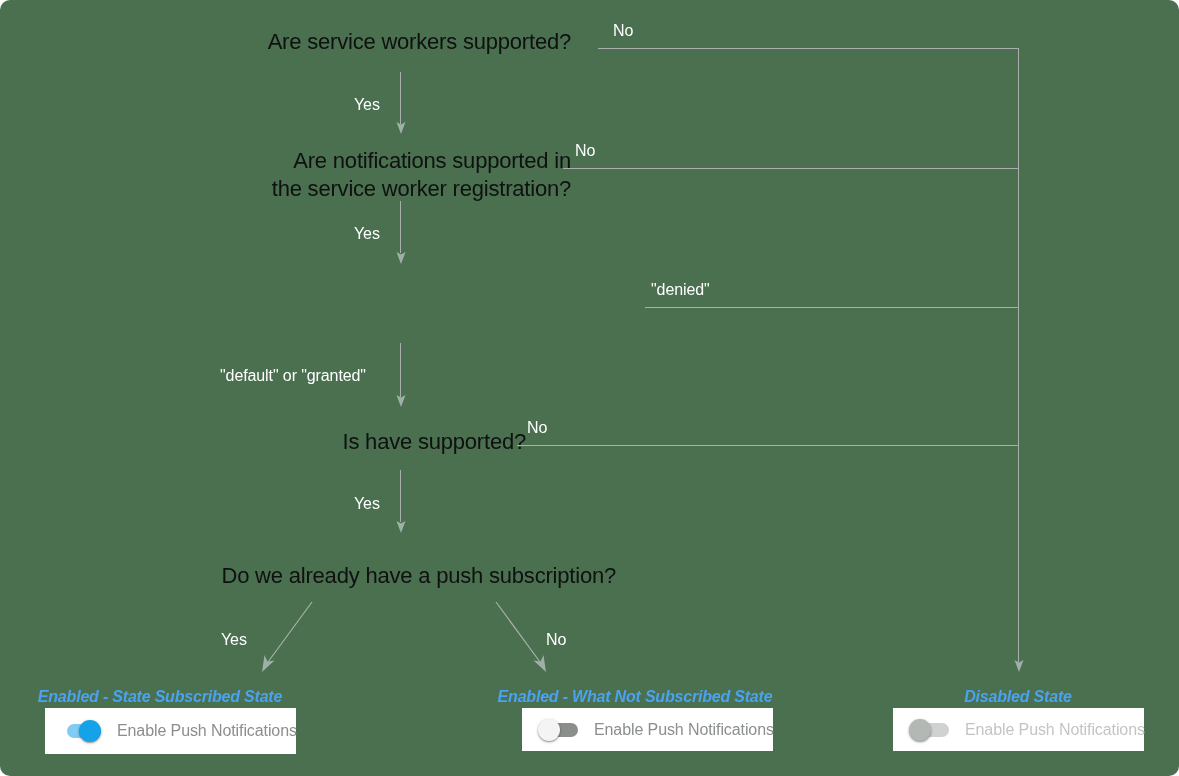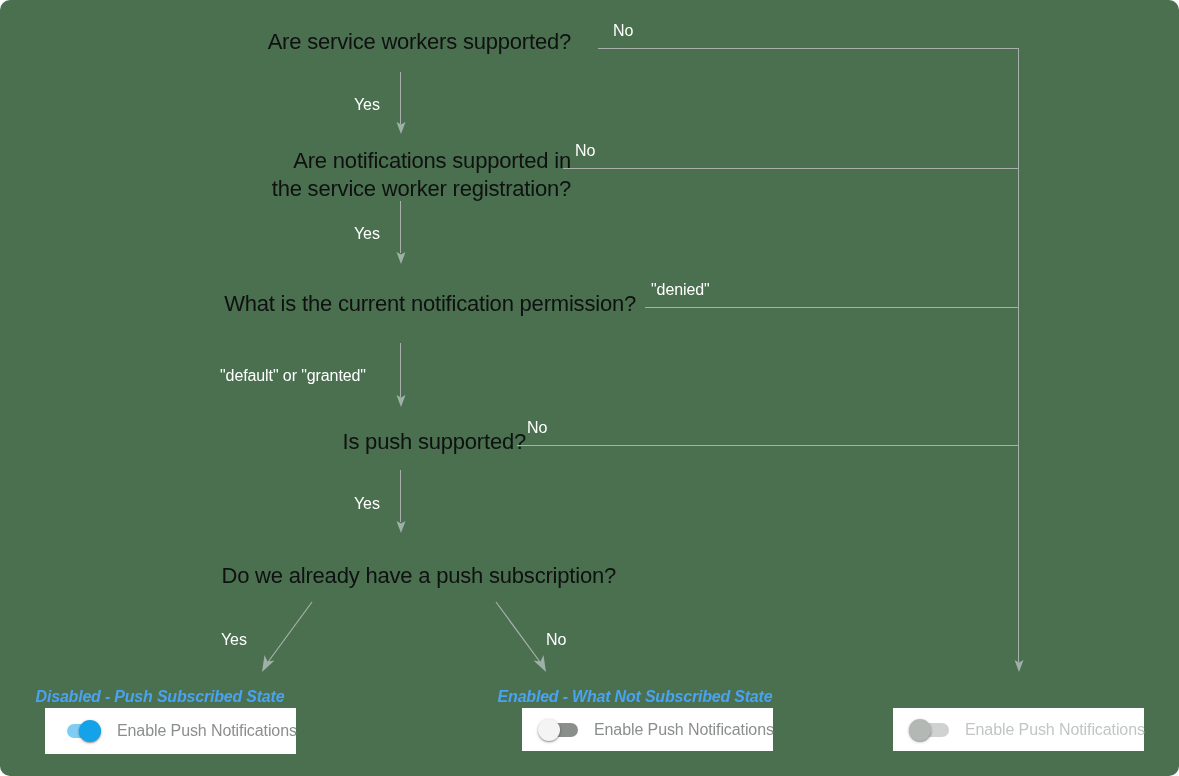--- a/index.html
+++ b/index.html
@@ -144,32 +144,31 @@
 
   <div class="edge-label" style="left:575px; top:142px;">No</div>
   <div class="line-h" style="left:563px; top:168px; width:456px;"></div>
 
   <div class="edge-label" style="left:354px; top:225px;">Yes</div>
   <div class="line-v" style="left:400px; top:201px; height:52px;"></div>
   <svg class="arrow-svg" style="left:393px; top:250px;" width="16" height="14" viewBox="0 0 16 14">
     <path d="M8 14 L3.5 2 L8 4.5 L12.5 2 Z" fill="#9fb0a8"></path>
   </svg>
 
-  <div class="node-text" style="left:164px; top:290px; width:472px;">What is the current notification permission?</div>
 
   <div class="edge-label" style="left:651px; top:281px;">"denied"</div>
   <div class="line-h" style="left:645px; top:307px; width:374px;"></div>
 
   <div class="edge-label" style="left:220px; top:367px;">"default" or "granted"</div>
   <div class="line-v" style="left:400px; top:343px; height:54px;"></div>
   <svg class="arrow-svg" style="left:393px; top:393px;" width="16" height="14" viewBox="0 0 16 14">
     <path d="M8 14 L3.5 2 L8 4.5 L12.5 2 Z" fill="#9fb0a8"></path>
   </svg>
 
-  <div class="node-text" style="left:274px; top:428px; width:252px;">Is push supported?</div>
+  <div class="node-text" style="left:274px; top:428px; width:252px;">Is have supported?</div>
 
   <div class="edge-label" style="left:527px; top:419px;">No</div>
   <div class="line-h" style="left:517px; top:445px; width:502px;"></div>
 
   <div class="edge-label" style="left:354px; top:495px;">Yes</div>
   <div class="line-v" style="left:400px; top:470px; height:52px;"></div>
   <svg class="arrow-svg" style="left:393px; top:519px;" width="16" height="14" viewBox="0 0 16 14">
     <path d="M8 14 L3.5 2 L8 4.5 L12.5 2 Z" fill="#9fb0a8"></path>
   </svg>
 
@@ -185,38 +184,39 @@
   <svg class="arrow-svg" style="left:488px; top:598px;" width="70" height="80" viewBox="0 0 70 80">
     <line x1="8" y1="4" x2="52" y2="64" stroke="#a9b0ab" stroke-width="1.2"></line>
     <path d="M58 74 L45.5 62.5 L52.5 63.5 L55.5 57 Z" fill="#9fb0a8"></path>
   </svg>
 
   <div class="line-v" style="left:1018px; top:48px; height:614px;"></div>
   <svg class="arrow-svg" style="left:1011px; top:658px;" width="16" height="14" viewBox="0 0 16 14">
     <path d="M8 14 L3.5 2 L8 4.5 L12.5 2 Z" fill="#9fb0a8"></path>
   </svg>
 
-  <div class="state-label" style="left:15px; top:688px; width:290px;">Disabled - Push Subscribed State</div>
+  <div class="state-label" style="left:15px; top:688px; width:290px;">Enabled - State Subscribed State</div>
   <div class="toggle-card" style="left:45px; top:708px; width:251px; height:46px;">
     <span class="switch on">
       <span class="track"></span>
       <span class="knob"></span>
     </span>
     <span class="toggle-text">Enable Push Notifications</span>
   </div>
 
   <div class="state-label" style="left:470px; top:688px; width:330px;">Enabled - What Not Subscribed State</div>
   <div class="toggle-card" style="left:522px; top:708px; width:251px; height:43px;">
     <span class="switch off">
       <span class="track"></span>
       <span class="knob"></span>
     </span>
     <span class="toggle-text">Enable Push Notifications</span>
   </div>
 
+  <div class="state-label" style="left:900px; top:688px; width:236px;">Disabled State</div>
   <div class="toggle-card" style="left:893px; top:708px; width:251px; height:43px;">
     <span class="switch disabled">
       <span class="track"></span>
       <span class="knob"></span>
     </span>
     <span class="toggle-text muted">Enable Push Notifications</span>
   </div>
 
 </div>
 

